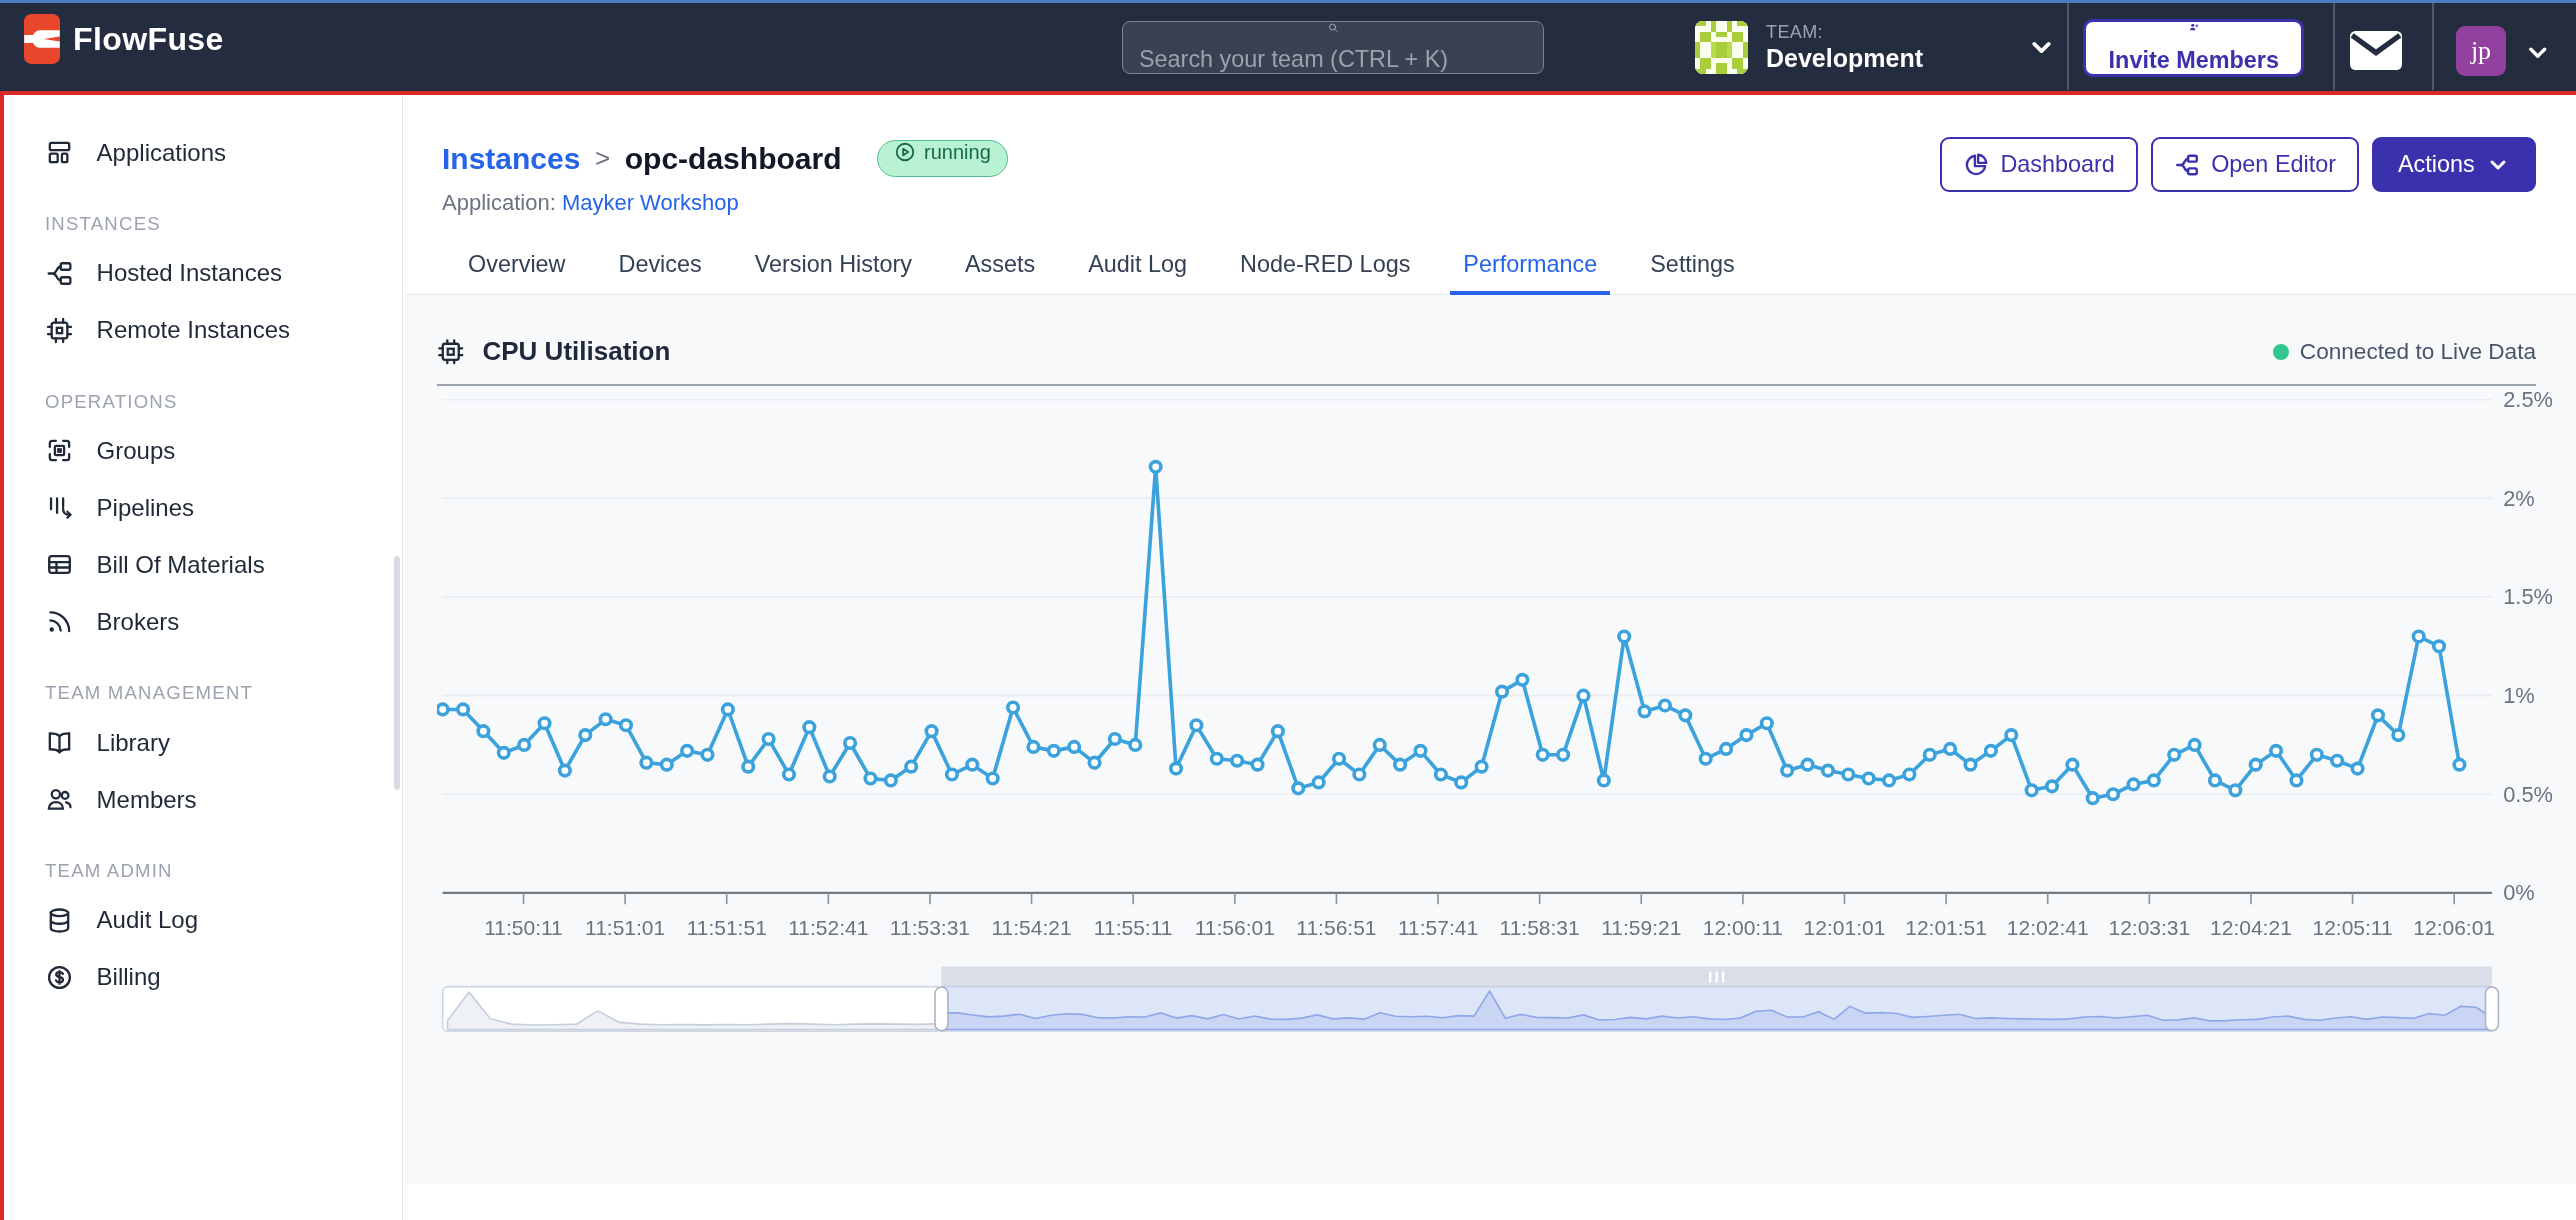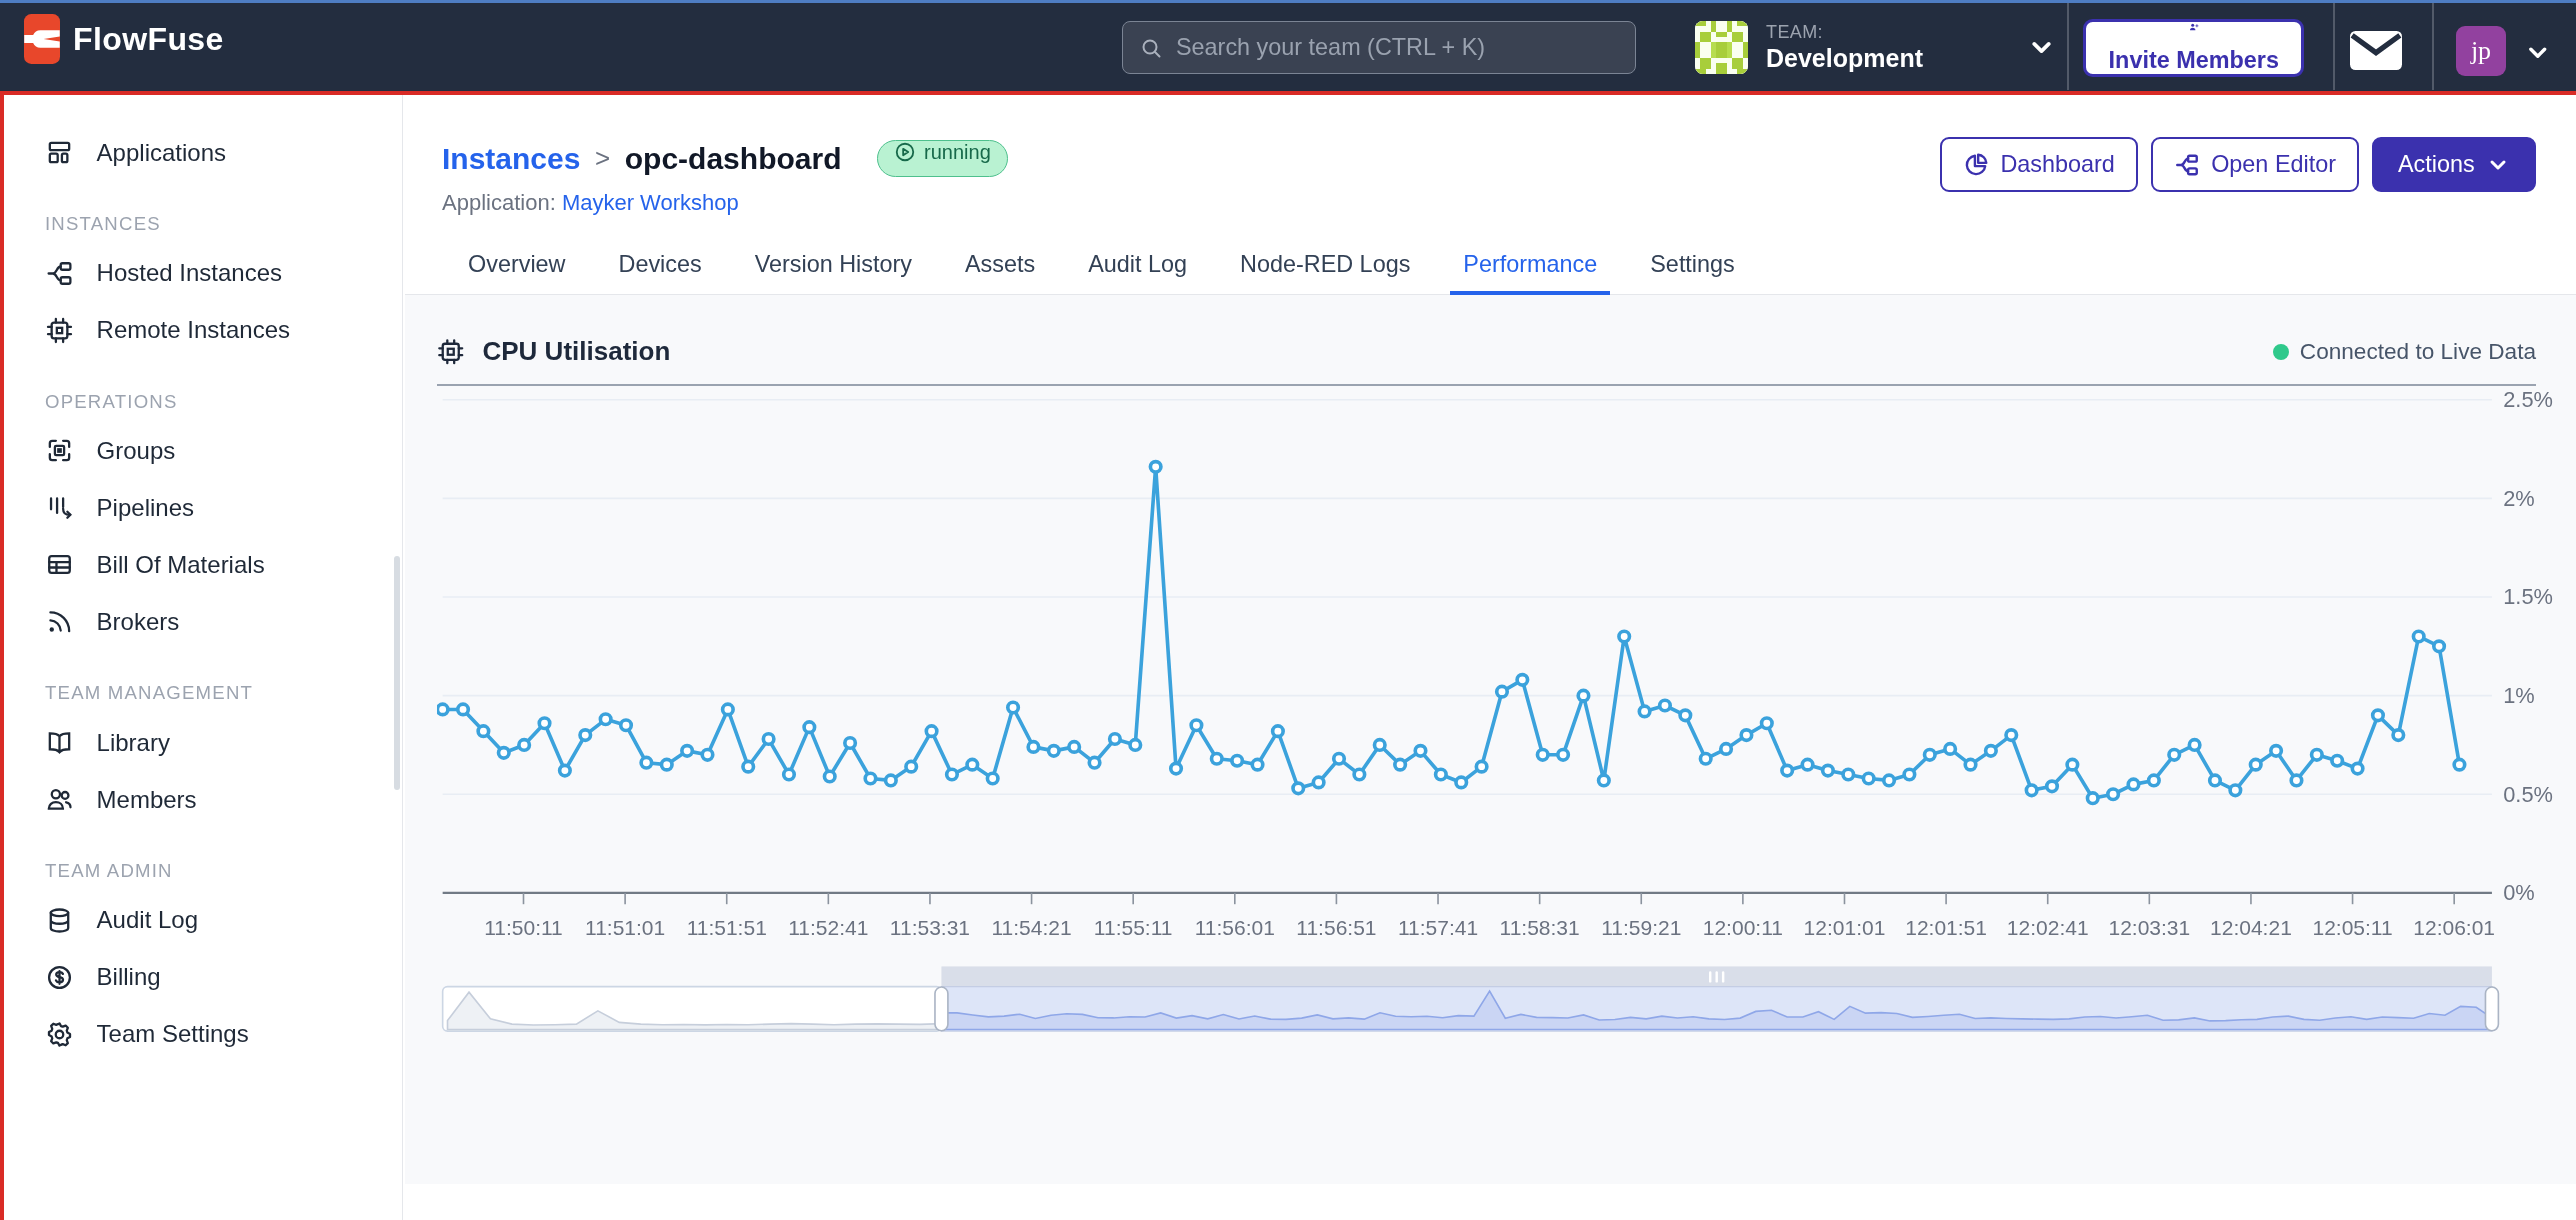--- a/index.html
+++ b/index.html
@@ -7,23 +7,23 @@
               font-family:"Liberation Sans", sans-serif; }
   .app { position:relative; width:2576px; height:1221px; }
 
   
   .header { position:absolute; left:0; top:0; width:2576px; height:95px;
             background:#232d3f; border-top:3.2px solid #4e7dc3; border-bottom:4.9px solid #d92b26; }
   .brand { position:absolute; left:24px; top:11.3px; display:flex; align-items:center; gap:13px;justify-content:space-between; }
   .brand-mark { width:36px; height:50px; border-radius:7.3px; background:#e8472b; position:relative; overflow:hidden; }
   .brand-mark svg { position:absolute; inset:0; }
   .brand-name { color:#ffffff; font-size:32px; font-weight:700; letter-spacing:0.4px; }
-  .search { position:absolute; left:1122px; top:18px; width:514px; height:53px;
+  .search { position:absolute; left:1122px; top:18px; width:422px; height:53px;
             background:#3a4252; border:1.6px solid #7b8494; border-radius:8px;
-            display:flex; align-items:center; padding:0 16px; gap:13px; }
+            display:flex; align-items:center; padding:0 16px; gap:13px;flex-direction:column; }
   .search input { background:transparent; border:none; outline:none; color:#aab1bd;
                   font-size:23.4px; width:100%; font-family:inherit; }
   .search input::placeholder { color:#9aa2af; }
   .team { position:absolute; left:1695px; top:13px; width:361px; height:63px;
           display:flex; align-items:center; gap:18px; cursor:pointer; }
   .team-avatar { width:53px; height:53px; border-radius:8px; background:#ffffff; overflow:hidden; flex:none; }
   .team-label { color:#9ca3af; font-size:18px; letter-spacing:0.4px; }
   .team-name  { color:#ffffff; font-size:25px; font-weight:600; margin-top:1.6px; }
   .team-chevron { margin-left:auto; }
   .hdr-divider { position:absolute; top:0; width:1.6px; height:87px; background:#525a69; }
@@ -250,27 +250,20 @@
             <path d="M4.8 5.6v12.8c0 1.5 3.2 2.7 7.2 2.7s7.2-1.2 7.2-2.7V5.6M4.8 12c0 1.5 3.2 2.7 7.2 2.7s7.2-1.2 7.2-2.7"></path>
           </svg>
           <span>Audit Log</span>
         </div>
         <div class="side-item">
           <svg width="29" height="29" viewBox="0 0 24 24" fill="none" stroke="#1f2937" stroke-width="1.9" stroke-linecap="round">
             <circle cx="12" cy="12" r="8.6"></circle>
             <path d="M12 6.8v10.4M14.8 9c-.5-1-1.5-1.5-2.8-1.5-1.5 0-2.7.9-2.7 2.1s1.1 1.8 2.7 2.1c1.6.3 2.9.9 2.9 2.2s-1.3 2.1-2.9 2.1c-1.3 0-2.4-.6-2.9-1.6"></path>
           </svg>
           <span>Billing</span>
-        </div>
-        <div class="side-item">
-          <svg width="29" height="29" viewBox="0 0 24 24" fill="none" stroke="#1f2937" stroke-width="1.9" stroke-linecap="round">
-            <circle cx="12" cy="12" r="3.1"></circle>
-            <path d="M12 2.8l1.2 2.2c.5.1 1 .3 1.5.5l2.4-.9 1.8 1.8-.9 2.4c.2.5.4 1 .5 1.5l2.2 1.2v2.5l-2.2 1.2c-.1.5-.3 1-.5 1.5l.9 2.4-1.8 1.8-2.4-.9c-.5.2-1 .4-1.5.5L12 21.2l-1.2-2.2c-.5-.1-1-.3-1.5-.5l-2.4.9-1.8-1.8.9-2.4c-.2-.5-.4-1-.5-1.5L3.3 12.5v-2.5l2.2-1.2c.1-.5.3-1 .5-1.5l-.9-2.4 1.8-1.8 2.4.9c.5-.2 1-.4 1.5-.5z" stroke-linejoin="round"></path>
-          </svg>
-          <span>Team Settings</span>
         </div>
       </div>
     <div class="side-scrollbar"></div>
   </div>
 
   <div class="main">
     <div class="page-head">
       <div class="crumb-row">
         <span class="crumb-root">Instances</span>
         <span class="crumb-sep">&gt;</span>

